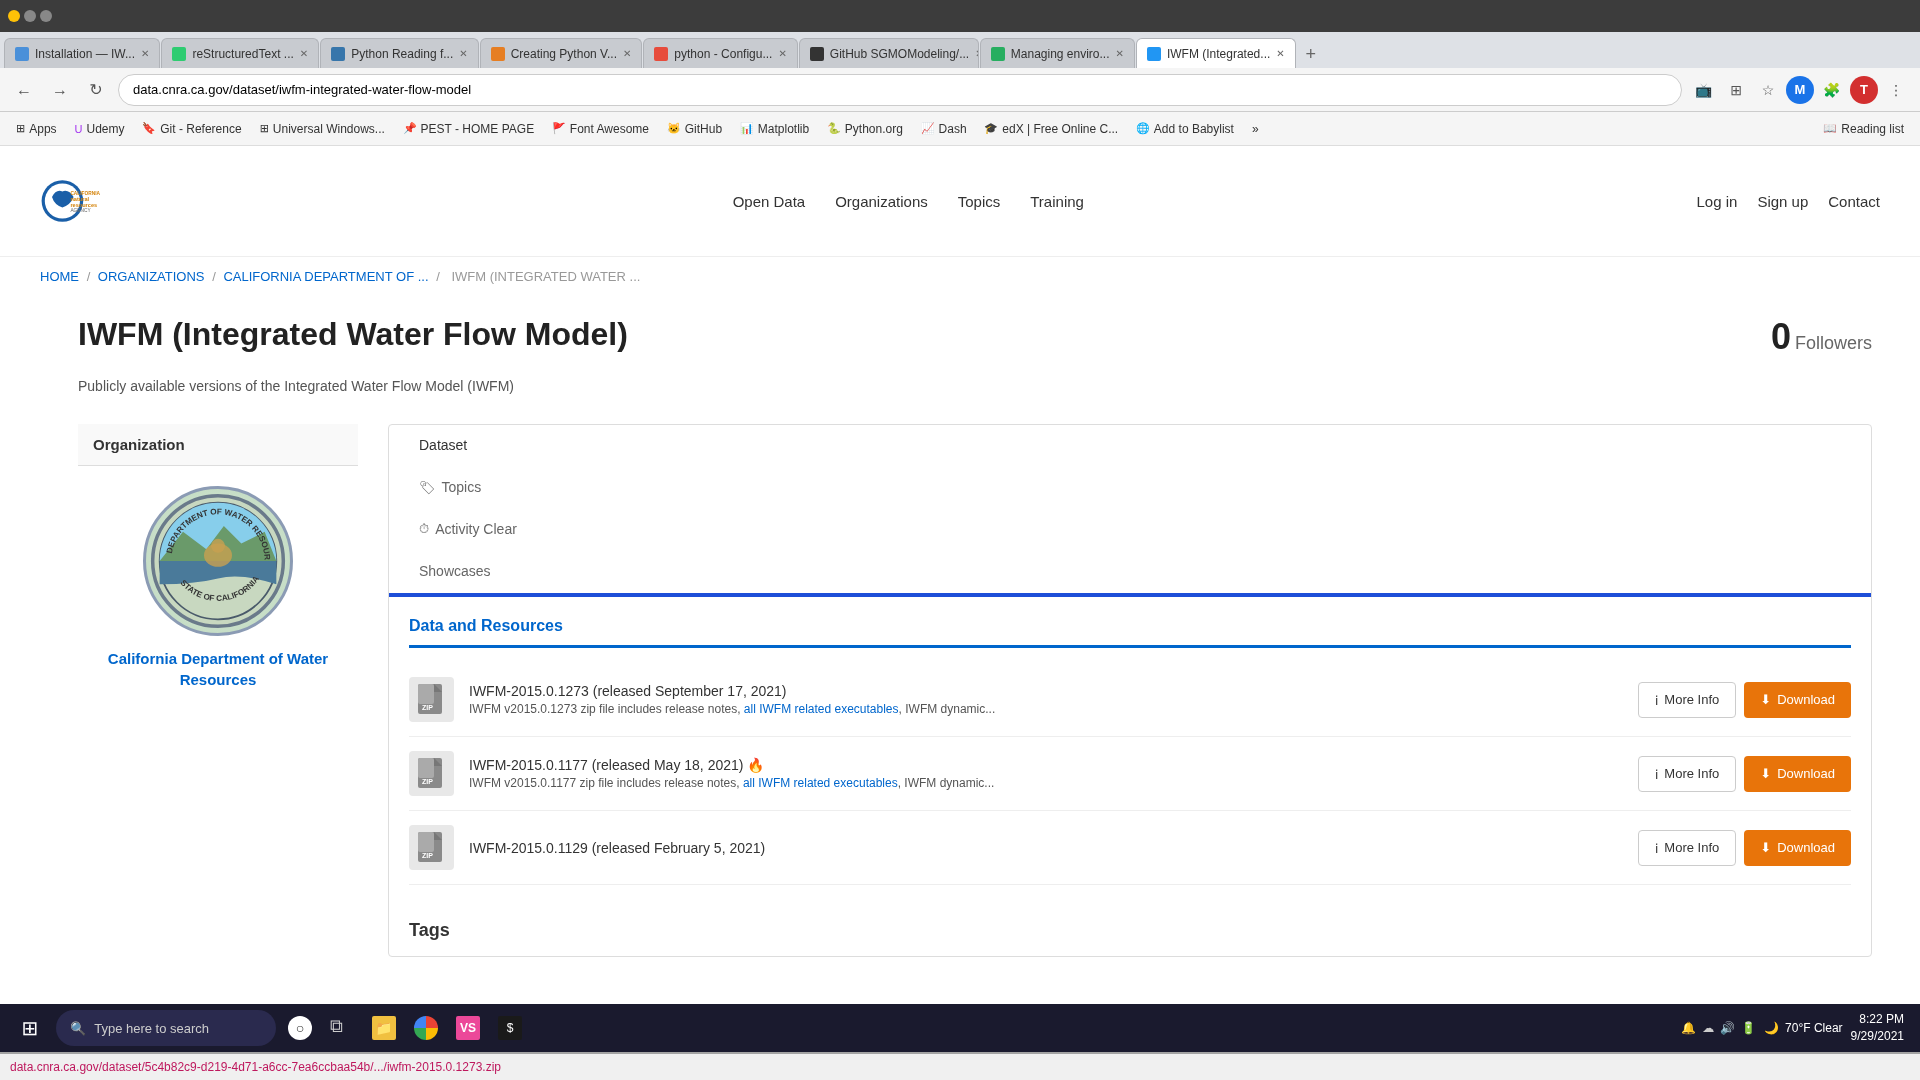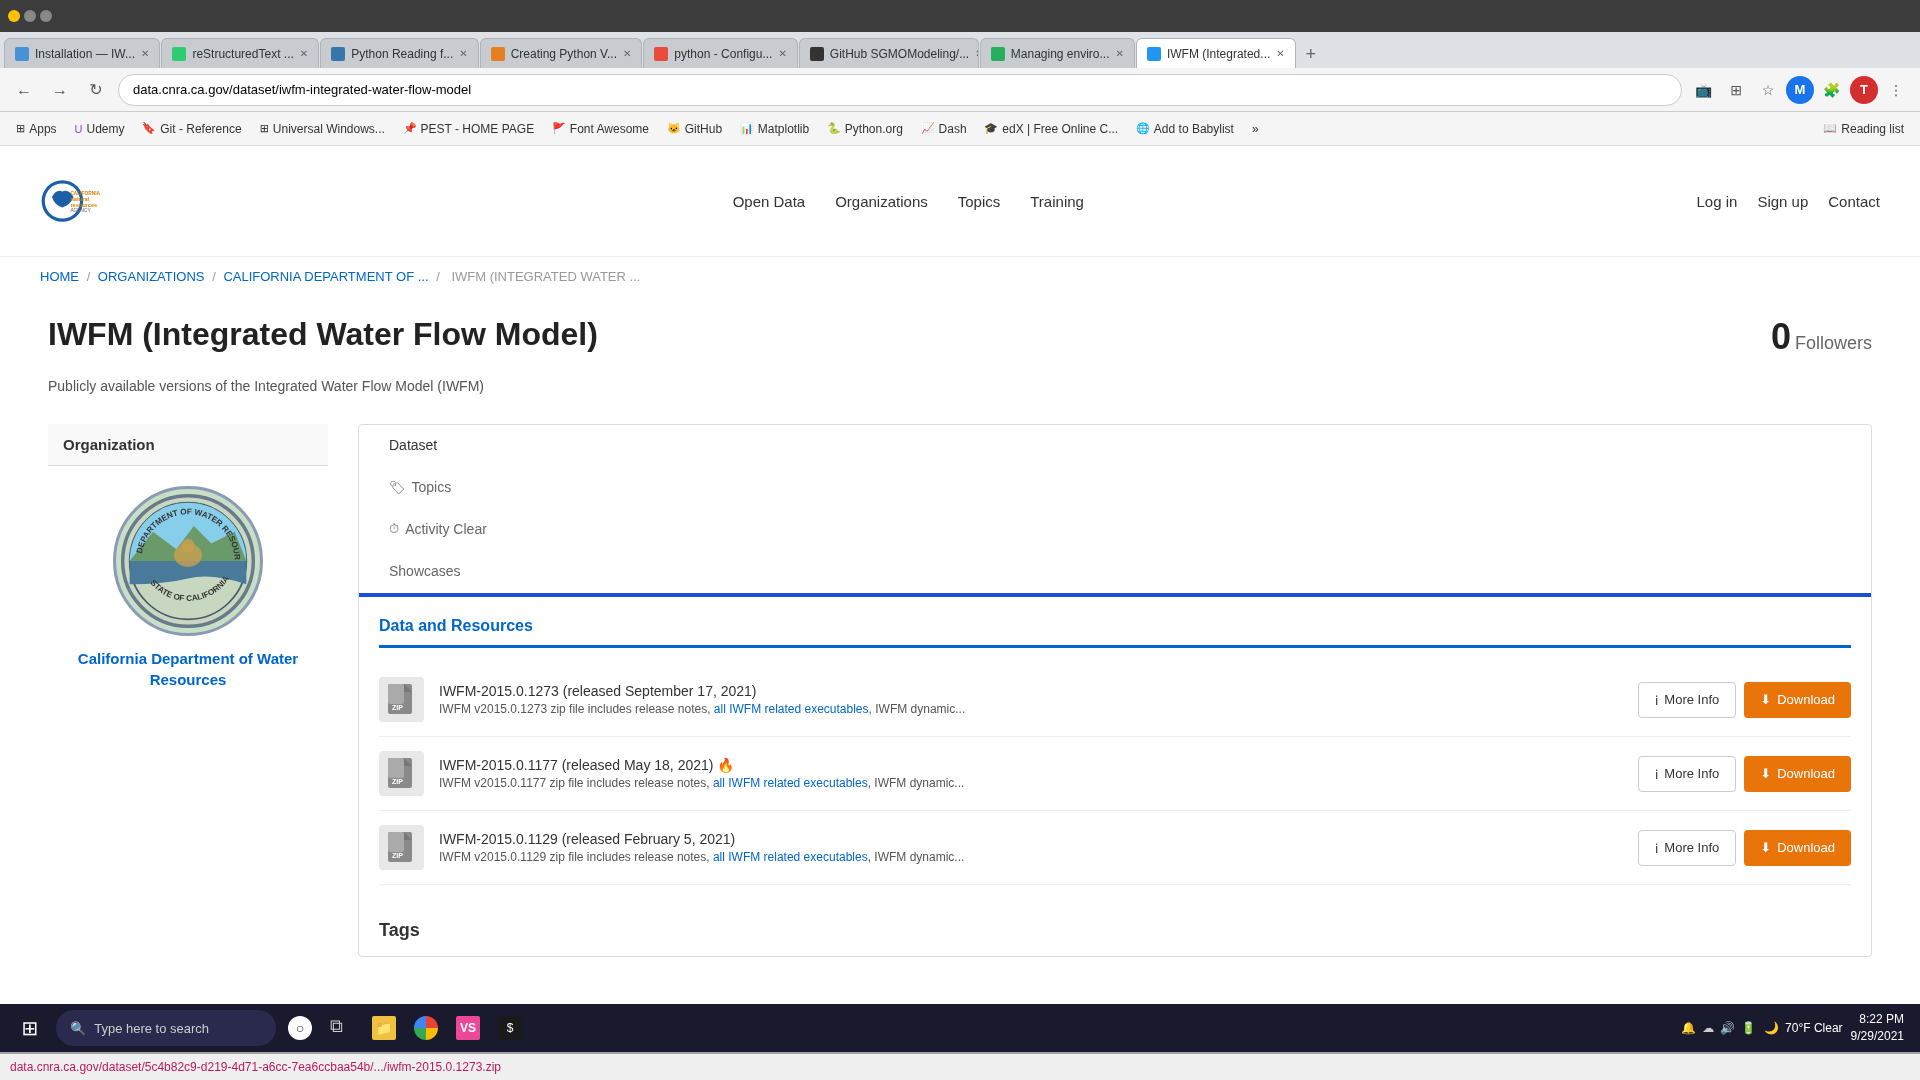--- a/index.html
+++ b/index.html
@@ -43,21 +43,21 @@
     .site-nav a { text-decoration: none; color: #333; font-size: 15px; font-weight: 500; }
     .auth-nav { display: flex; gap: 20px; align-items: center; }
     .auth-nav a { text-decoration: none; color: #333; font-size: 15px; }
 
     
     .breadcrumb { padding: 12px 40px; font-size: 13px; color: #0066cc; }
     .breadcrumb a { color: #0066cc; text-decoration: none; }
     .breadcrumb span { color: #999; margin: 0 4px; }
 
     
-    .main-wrapper { padding: 20px 48px; }
+    .main-wrapper { padding: 20px 48px; margin-left: 30px; }
     .page-header { display: flex; align-items: flex-start; justify-content: space-between; margin-bottom: 20px; }
     .page-title { font-size: 32px; font-weight: bold; color: #222; }
     .followers-area { text-align: right; }
     .followers-count { font-size: 36px; font-weight: bold; color: #222; }
     .followers-label { font-size: 18px; color: #666; }
     .page-description { font-size: 14px; color: #555; margin-bottom: 30px; }
 
     
     .content-layout { display: flex; gap: 30px; }
     .sidebar { width: 280px; flex-shrink: 0; }
@@ -403,23 +403,20 @@
               <div class="resource-icon">
                 <svg width="36" height="36" viewBox="0 0 36 36">
                   <rect x="4" y="2" width="24" height="30" rx="2" fill="#8a8a8a"></rect>
                   <rect x="4" y="2" width="16" height="20" rx="2" fill="#aaa"></rect>
                   <polygon points="20,2 28,10 20,10" fill="#777"></polygon>
                   <text x="8" y="28" font-size="7" fill="#fff" font-family="Arial" font-weight="bold">ZIP</text>
                 </svg>
               </div>
               <div class="resource-info">
                 <div class="resource-title">IWFM-2015.0.1129 (released February 5, 2021)</div>
-                <div class="resource-desc">
-                  IWFM v2015.0.1129 zip file includes release notes, <a href="#">all IWFM related executables</a>, IWFM dynamic...
-                </div>
               </div>
               <div class="resource-actions">
                 <button class="btn-more-info">
                   <span>ℹ</span>
                   <span>More Info</span>
                 </button>
                 <button class="btn-download">
                   <span>⬇</span>
                   <span>Download</span>
                 </button>

